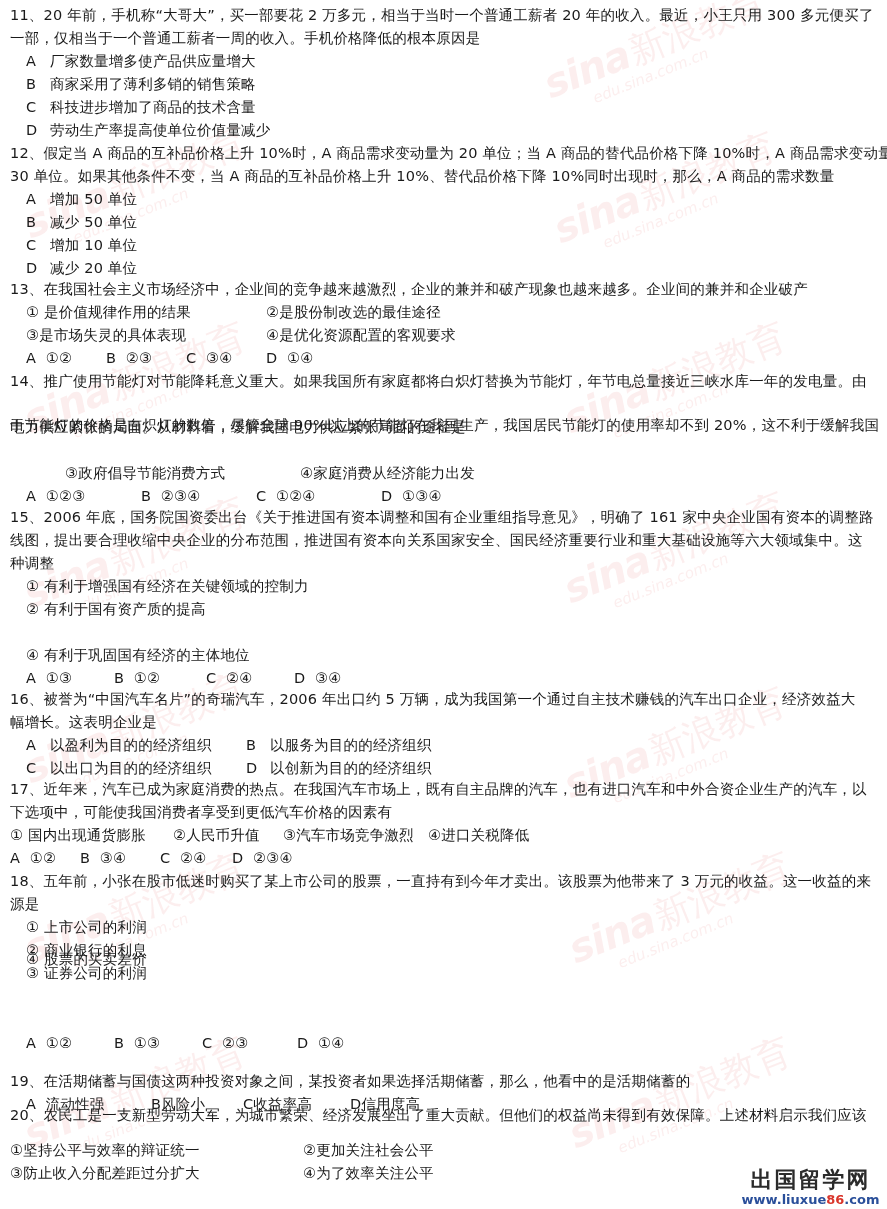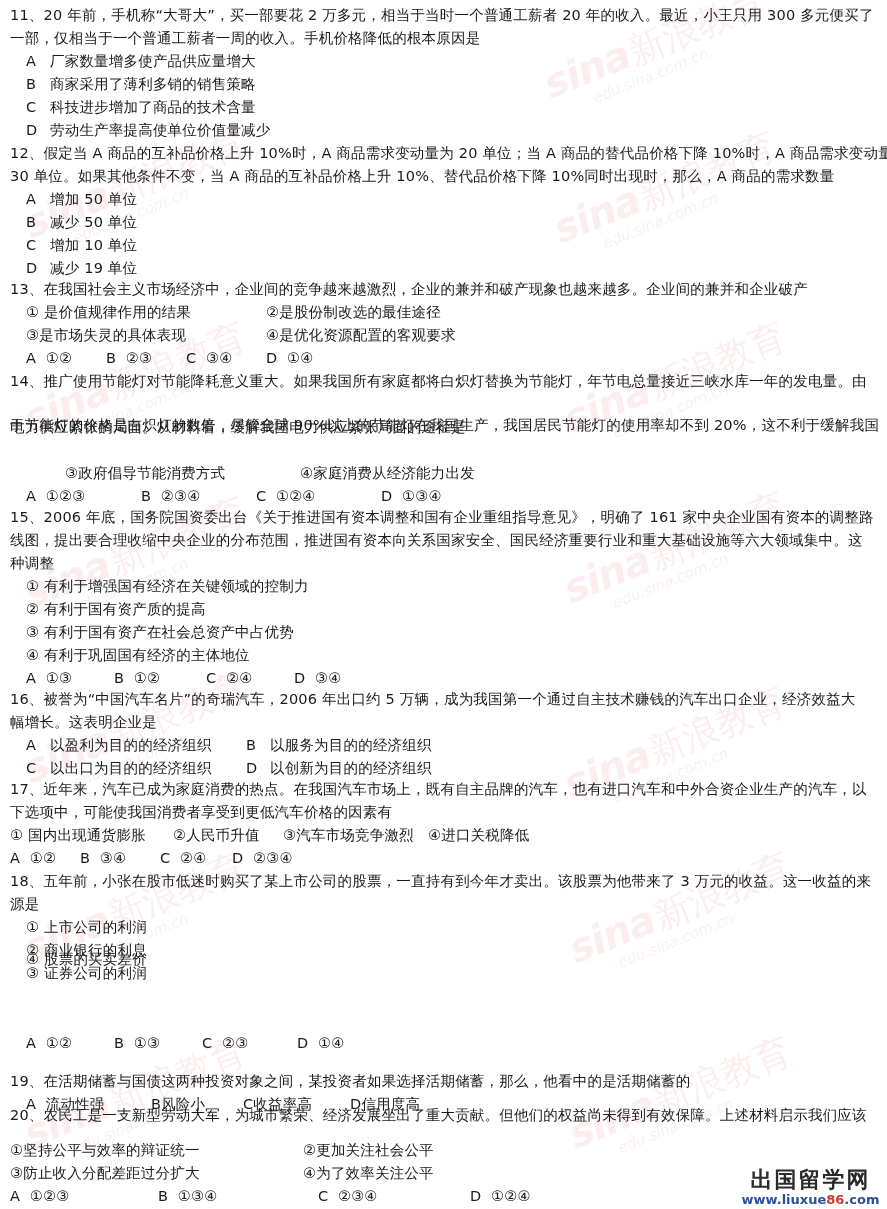--- a/index.html
+++ b/index.html
@@ -141,21 +141,21 @@
   <div class="line indent" style="top:50px;"><span class="opt-letter">A</span><span>厂家数量增多使产品供应量增大</span></div>
   <div class="line indent" style="top:73px;"><span class="opt-letter">B</span><span>商家采用了薄利多销的销售策略</span></div>
   <div class="line indent" style="top:96px;"><span class="opt-letter">C</span><span>科技进步增加了商品的技术含量</span></div>
   <div class="line indent" style="top:119px;"><span class="opt-letter">D</span><span>劳动生产率提高使单位价值量减少</span></div>
 
   <div class="line" style="top:142px;">12、假定当 A 商品的互补品价格上升 10%时，A 商品需求变动量为 20 单位；当 A 商品的替代品价格下降 10%时，A 商品需求变动量为</div>
   <div class="line" style="top:165px;">30 单位。如果其他条件不变，当 A 商品的互补品价格上升 10%、替代品价格下降 10%同时出现时，那么，A 商品的需求数量</div>
   <div class="line indent" style="top:188px;"><span class="opt-letter">A</span><span>增加 50 单位</span></div>
   <div class="line indent" style="top:211px;"><span class="opt-letter">B</span><span>减少 50 单位</span></div>
   <div class="line indent" style="top:234px;"><span class="opt-letter">C</span><span>增加 10 单位</span></div>
-  <div class="line indent" style="top:257px;"><span class="opt-letter">D</span><span>减少 19 单位</span></div>
+  <div class="line indent" style="top:257px;"><span class="opt-letter">D</span><span>减少 20 单位</span></div>
 
   <div class="line" style="top:278px;">13、在我国社会主义市场经济中，企业间的竞争越来越激烈，企业的兼并和破产现象也越来越多。企业间的兼并和企业破产</div>
   <div class="line indent" style="top:301px;"><span class="gap" style="width:240px;">①  是价值规律作用的结果</span><span>②是股份制改选的最佳途径</span></div>
   <div class="line indent" style="top:324px;"><span class="gap" style="width:240px;">③是市场失灵的具体表现</span><span>④是优化资源配置的客观要求</span></div>
   <div class="line indent" style="top:347px;">
     <span class="gap" style="width:80px;"><span>A</span>&nbsp;&nbsp;<span>①②</span></span><span class="gap" style="width:80px;"><span>B</span>&nbsp;&nbsp;<span>②③</span></span><span class="gap" style="width:80px;"><span>C</span>&nbsp;&nbsp;<span>③④</span></span><span class="gap"><span>D</span>&nbsp;&nbsp;<span>①④</span></span>
   </div>
 
   <div class="line" style="top:370px;">14、推广使用节能灯对节能降耗意义重大。如果我国所有家庭都将白炽灯替换为节能灯，年节电总量接近三峡水库一年的发电量。由</div>
   <div class="line" style="top:414px;">于节能灯的价格是白炽灯的数倍，尽管全球 90%以上的节能灯在我国生产，我国居民节能灯的使用率却不到 20%，这不利于缓解我国</div>
@@ -163,21 +163,20 @@
   <div class="line indent" style="top:462px;"><span class="gap" style="width:235px;margin-left:39px;">③政府倡导节能消费方式</span><span>④家庭消费从经济能力出发</span></div>
   <div class="line indent" style="top:485px;">
     <span class="gap" style="width:115px;"><span>A</span>&nbsp;&nbsp;<span>①②③</span></span><span class="gap" style="width:115px;"><span>B</span>&nbsp;&nbsp;<span>②③④</span></span><span class="gap" style="width:125px;"><span>C</span>&nbsp;&nbsp;<span>①②④</span></span><span class="gap"><span>D</span>&nbsp;&nbsp;<span>①③④</span></span>
   </div>
 
   <div class="line" style="top:506px;">15、2006 年底，国务院国资委出台《关于推进国有资本调整和国有企业重组指导意见》，明确了 161 家中央企业国有资本的调整路</div>
   <div class="line" style="top:529px;">线图，提出要合理收缩中央企业的分布范围，推进国有资本向关系国家安全、国民经济重要行业和重大基础设施等六大领域集中。这</div>
   <div class="line" style="top:552px;">种调整</div>
   <div class="line indent" style="top:575px;">①  有利于增强国有经济在关键领域的控制力</div>
   <div class="line indent" style="top:598px;">②  有利于国有资产质的提高</div>
-  <div class="line indent" style="top:621px;">③  有利于国有资产在社会总资产中占优势</div>
   <div class="line indent" style="top:644px;">④  有利于巩固国有经济的主体地位</div>
   <div class="line indent" style="top:667px;">
     <span class="gap" style="width:88px;"><span>A</span>&nbsp;&nbsp;<span>①③</span></span><span class="gap" style="width:92px;"><span>B</span>&nbsp;&nbsp;<span>①②</span></span><span class="gap" style="width:88px;"><span>C</span>&nbsp;&nbsp;<span>②④</span></span><span class="gap"><span>D</span>&nbsp;&nbsp;<span>③④</span></span>
   </div>
 
   <div class="line" style="top:688px;">16、被誉为“中国汽车名片”的奇瑞汽车，2006 年出口约 5 万辆，成为我国第一个通过自主技术赚钱的汽车出口企业，经济效益大</div>
   <div class="line" style="top:711px;">幅增长。这表明企业是</div>
   <div class="line indent" style="top:734px;">
     <span class="gap" style="width:220px;"><span class="opt-letter">A</span><span>以盈利为目的的经济组织</span></span><span class="opt-letter">B</span><span>以服务为目的的经济组织</span>
   </div>
@@ -205,22 +204,19 @@
   </div>
 
   <div class="line" style="top:1070px;">19、在活期储蓄与国债这两种投资对象之间，某投资者如果选择活期储蓄，那么，他看中的是活期储蓄的</div>
   <div class="line indent" style="top:1093px;">
     <span class="gap" style="width:125px;"><span>A</span>&nbsp;&nbsp;<span>流动性强</span></span><span class="gap" style="width:92px;"><span>B</span><span>风险小</span></span><span class="gap" style="width:107px;"><span>C</span><span>收益率高</span></span><span class="gap"><span>D</span><span>信用度高</span></span>
   </div>
 
   <div class="line" style="top:1104px;">20、农民工是一支新型劳动大军，为城市繁荣、经济发展坐出了重大贡献。但他们的权益尚未得到有效保障。上述材料启示我们应该</div>
   <div class="line" style="top:1139px;"><span class="gap" style="width:293px;">①坚持公平与效率的辩证统一</span><span>②更加关注社会公平</span></div>
   <div class="line" style="top:1162px;"><span class="gap" style="width:293px;">③防止收入分配差距过分扩大</span><span>④为了效率关注公平</span></div>
-  <div class="line" style="top:1185px;">
-    <span class="gap" style="width:148px;"><span>A</span>&nbsp;&nbsp;<span>①②③</span></span><span class="gap" style="width:160px;"><span>B</span>&nbsp;&nbsp;<span>①③④</span></span><span class="gap" style="width:152px;"><span>C</span>&nbsp;&nbsp;<span>②③④</span></span><span class="gap"><span>D</span>&nbsp;&nbsp;<span>①②④</span></span>
-  </div>
 
   <div class="corner-logo">
     <div class="cn">出国留学网</div>
     <div class="url"><span>www.liuxue</span><span class="hl">86</span><span>.com</span></div>
   </div>
 
 </div>
 
 </body></html>

